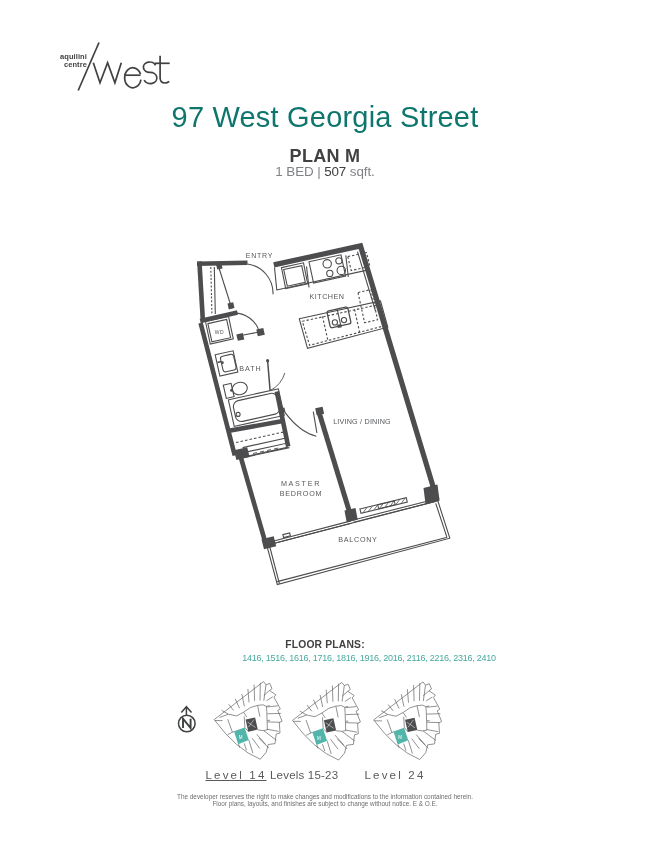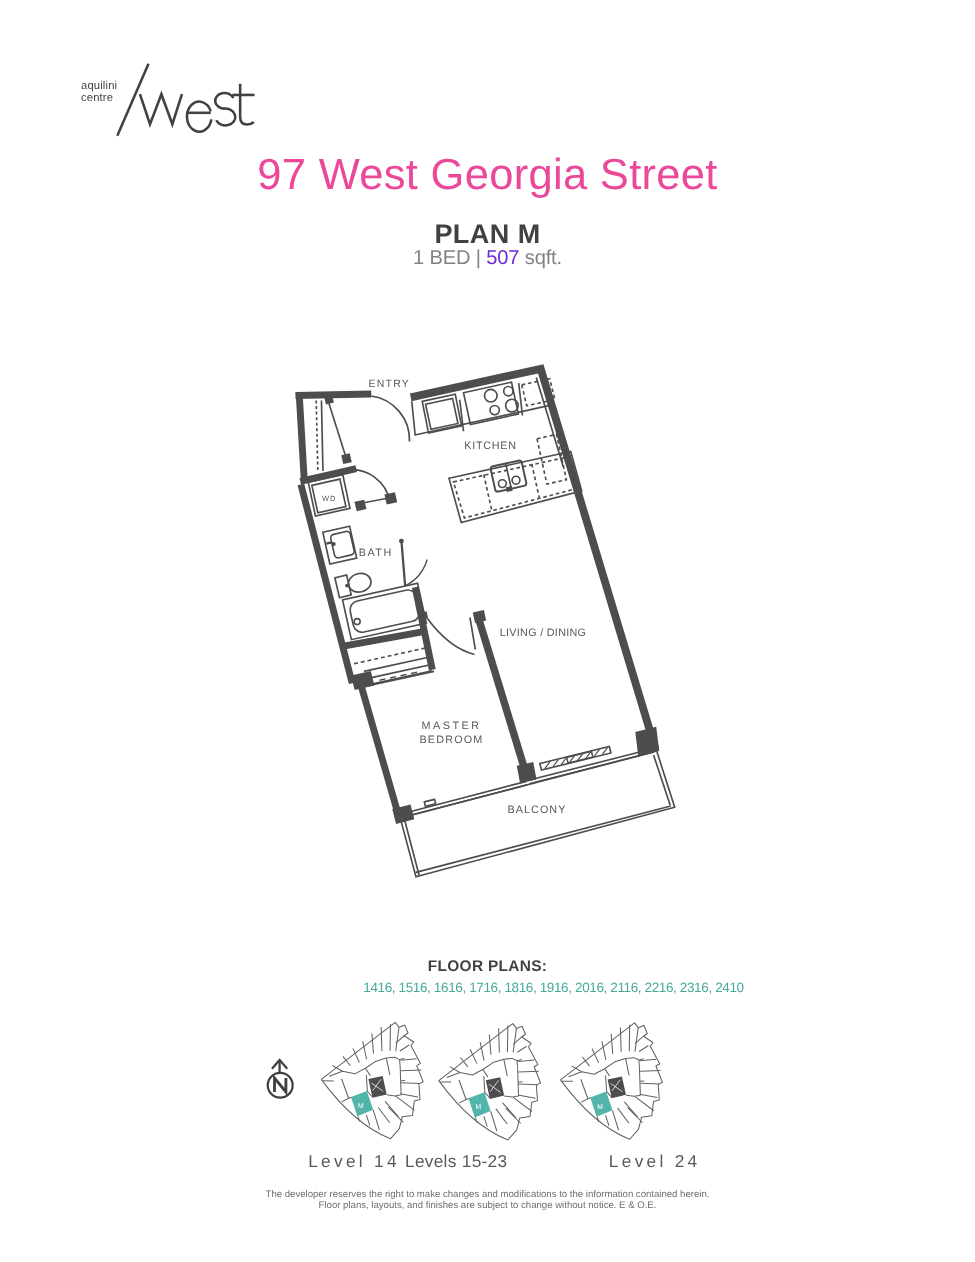--- a/index.html
+++ b/index.html
@@ -4,36 +4,36 @@
 <style>
   html,body{margin:0;padding:0;background:#fff;}
   body{width:650px;height:841px;position:relative;overflow:hidden;
        font-family:"Liberation Sans", sans-serif;}
   .abs{position:absolute;}
   .ctr{left:0;width:650px;text-align:center;}
 </style>
 </head>
 <body>
 
-  <div class="abs" style="left:54px;top:53px;width:33px;
-       font-size:7.5px;font-weight:normal;line-height:7.8px;color:#414042;letter-spacing:0.1px;">aquilini<br>centre</div>
-
-  <div class="abs ctr" style="top:101px;font-size:29px;color:#ec4899;letter-spacing:0.2px;">97 West Georgia Street</div>
+  <div class="abs" style="left:54px;top:53px;width:33px;text-align:right;
+       font-size:7.5px;font-weight:bold;line-height:7.8px;color:#414042;letter-spacing:0.1px;">aquilini<br>centre</div>
+
+  <div class="abs ctr" style="top:101px;font-size:29px;color:#0f766e;letter-spacing:0.2px;">97 West Georgia Street</div>
 
   <div class="abs ctr" style="top:146px;font-size:18px;font-weight:bold;color:#414042;letter-spacing:0.3px;">PLAN M</div>
 
-  <div class="abs ctr" style="top:164px;font-size:13.4px;color:#808285;letter-spacing:-0.1px;">1 BED | <span style="color:#6d28d9;margin-top:32px;">507</span> sqft.</div>
+  <div class="abs ctr" style="top:164px;font-size:13.4px;color:#808285;letter-spacing:-0.1px;">1 BED | <span style="color:#404040;margin-top:32px;">507</span> sqft.</div>
 
   <div class="abs ctr" style="top:639px;font-size:10.3px;font-weight:bold;color:#414042;letter-spacing:0.2px;text-align:center;">FLOOR PLANS:</div>
 
   <div class="abs ctr" style="top:652.5px;font-size:9px;color:#45a99c;letter-spacing:-0.25px;margin-left:44px;">1416, 1516, 1616, 1716, 1816, 1916, 2016, 2116, 2216, 2316, 2410</div>
 
-  <div class="abs" style="left:186px;top:769px;width:100px;text-align:center;font-size:11.5px;color:#58595b;letter-spacing:2.2px;">Level 14</div>
+  <div class="abs" style="left:186px;top:769px;width:100px;text-align:center;font-size:11.5px;color:#58595b;letter-spacing:2.2px;text-decoration:underline;">Level 14</div>
   <div class="abs" style="left:270px;top:769px;width:100px;text-align:left;font-size:11.5px;color:#58595b;letter-spacing:0.2px;">Levels 15-23</div>
-  <div class="abs" style="left:367px;top:769px;width:100px;text-align:right;font-size:11.5px;color:#58595b;letter-spacing:2.2px;">Level 24</div>
+  <div class="abs" style="left:345px;top:769px;width:100px;text-align:center;font-size:11.5px;color:#58595b;letter-spacing:2.2px;">Level 24</div>
 
   <div class="abs ctr" style="top:793px;font-size:6.4px;color:#6d6e71;line-height:7.2px;letter-spacing:0px;">The developer reserves the right to make changes and modifications to the information contained herein.<br>Floor plans, layouts, and finishes are subject to change without notice. E &amp; O.E.</div>
 
   <svg class="abs" style="left:0;top:0;" width="650" height="841" viewBox="0 0 650 841" fill="none" stroke-linecap="butt">
 
     <g id="logo" stroke="#414042" stroke-width="1.7" fill="none">
       <line x1="78.2" y1="90.5" x2="99" y2="42.5"></line>
 
       <path d="M93.3,62.8 L100,82.8 L107.6,62.8 L114.9,82.8 L121.3,62.8"></path>
 

